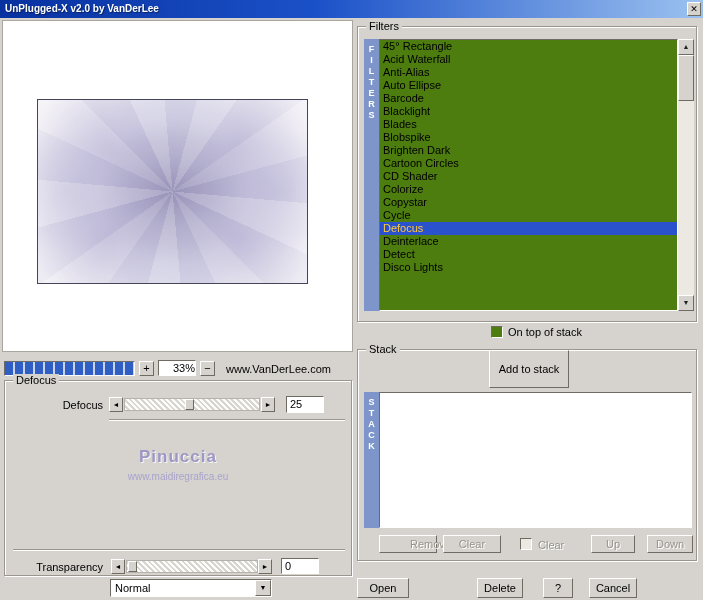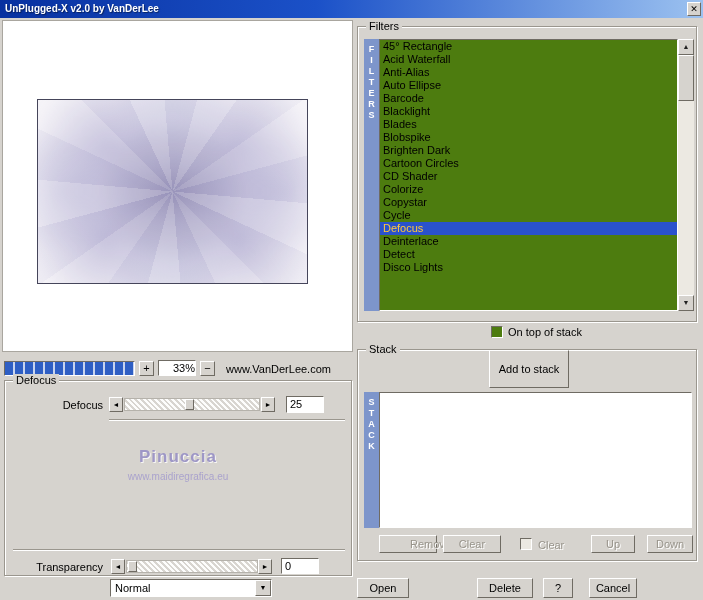--- a/index.html
+++ b/index.html
@@ -174,21 +174,21 @@
   .btn-clear  { position:absolute; left:85px;  top:185px; width:58px; height:18px; }
   .upto-box   { position:absolute; left:162px; top:188px; background:#ece9e2; }
   .upto-label { position:absolute; left:180px; top:189px; }
   .btn-up     { position:absolute; left:233px; top:185px; width:44px; height:18px; }
   .btn-down   { position:absolute; left:289px; top:185px; width:46px; height:18px; }
 
   
   .footer-btn { position:absolute; height:20px; }
   .btn-open   { left:357px; top:578px; width:52px; }
   .btn-save   { left:421px; top:610px; width:44px; }
-  .btn-delete { left:477px; top:578px; width:56px; }
+  .btn-delete { left:477px; top:578px; width:46px; }
   .btn-help   { left:543px; top:578px; width:30px; }
   .btn-cancel { left:589px; top:578px; width:48px; }
   .btn-ok     { left:668px; top:578px; width:27px; box-shadow:0 0 0 1px #20304d;margin-left:38px; }
 </style>
 </head>
 <body>
 
 <div class="abs titlebar">
   <span class="title">UnPlugged-X v2.0 by VanDerLee</span>
   <button class="raised close-btn">✕</button>

